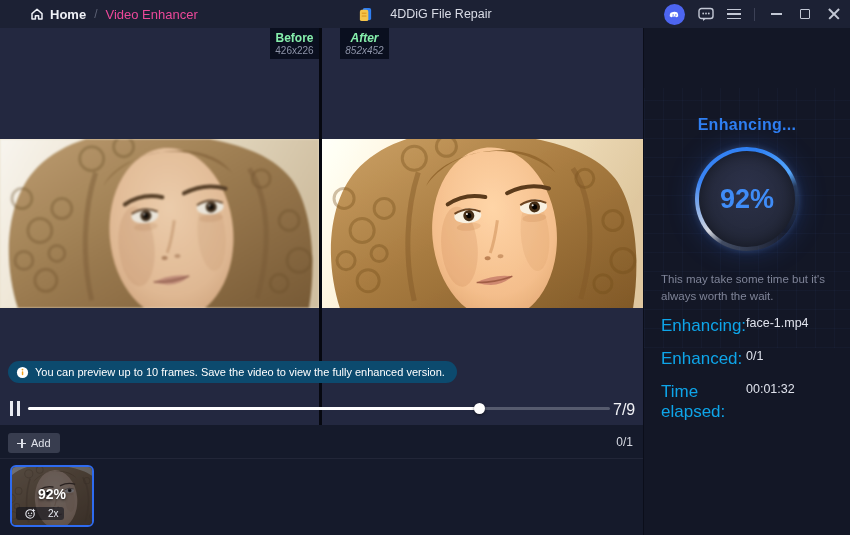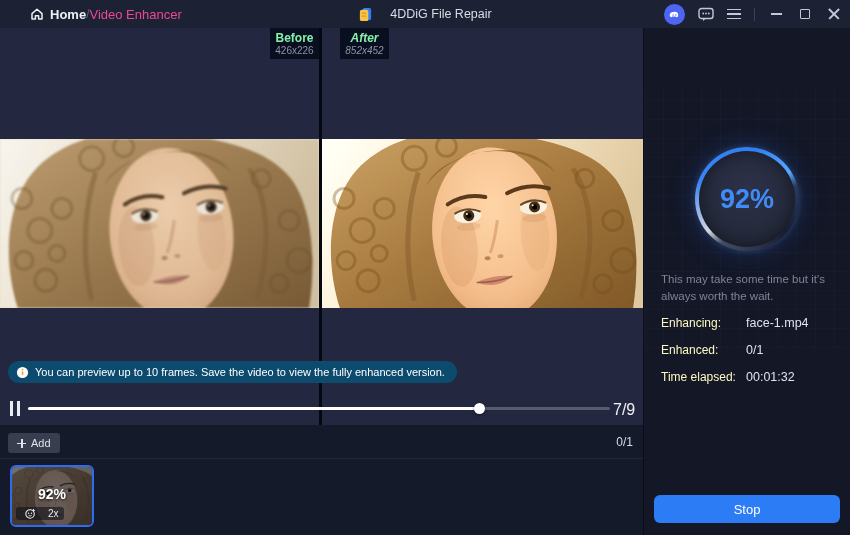--- a/index.html
+++ b/index.html
@@ -3,21 +3,21 @@
 <meta charset="utf-8">
 <style>
   * { margin:0; padding:0; box-sizing:border-box; }
   html,body { width:850px; height:535px; overflow:hidden; background:#10131f;
               font-family:"Liberation Sans", sans-serif; }
   .app { position:relative; width:850px; height:535px; background:#232840; overflow:hidden; }
 
   
   .titlebar { position:absolute; left:0; top:0; width:850px; height:28px; background:#1c2134;
               display:flex; align-items:center; z-index:40; }
-  .crumbs { display:flex; align-items:center; padding-left:30px;text-align:center; }
+  .crumbs { display:flex; align-items:center; gap:8px; padding-left:30px;text-align:center; }
   .home-btn { display:flex; align-items:center; gap:6px; cursor:pointer; }
   .home-label { color:#eef0f6; font-size:13px; font-weight:bold; }
   .crumb-sep { color:#5d6275; font-size:12px; }
   .section-label { color:#ec4899; font-size:13px; }
   .app-title-wrap { position:absolute; left:0; right:0; top:0; height:28px;
                     display:flex; align-items:center; justify-content:center; gap:17px; pointer-events:none; }
   .app-title { color:#d9dce6; font-size:12.5px; }
   .tb-right { position:absolute; right:8px; top:0; height:28px; display:flex; align-items:center; gap:13px; }
   .discord-btn { width:21px; height:21px; border-radius:50%; background:#4d65f0; display:flex;
                  align-items:center; justify-content:center; cursor:pointer; }
@@ -104,21 +104,21 @@
           box-shadow:0 0 28px rgba(45,100,215,.30), 0 0 6px rgba(120,170,255,.25); }
   .ring-inner { position:absolute; left:4px; top:4px; width:96px; height:96px; border-radius:50%;
           background:radial-gradient(circle at 50% 38%, #2c3149 0%, #232839 75%);
           box-shadow:inset 0 0 16px rgba(0,0,0,.45);
           display:flex; align-items:center; justify-content:center; }
   .ring-pct { color:#3f8cf7; font-size:27px; font-weight:bold; }
   .panel-note { position:absolute; left:17px; top:243px; width:178px; color:#7f8498;
                 font-size:11.5px; line-height:1.45; }
   .panel-rows { position:absolute; left:17px; top:288px; width:180px; }
   .panel-row { display:flex; margin-bottom:13px; }
-  .panel-row .lbl { width:85px; color:#fef9c3; font-size:12px; }
+  .panel-row .lbl { width:85px; color:#0ea5e9; font-size:17px; }
   .panel-row .val { color:#dfe2ec; font-size:12.5px; }
   .stop-btn { position:absolute; left:10px; right:10px; top:467px; height:28px; background:#2b7cf5;
               border:none; border-radius:6px; color:#ffffff; font-size:13px;
               font-family:"Liberation Sans", sans-serif; cursor:pointer; }
   .hidden-defs { position:absolute; width:0; height:0; overflow:hidden; }
 </style>
 </head>
 <body>
 
 <svg class="hidden-defs" aria-hidden="true">
@@ -327,35 +327,35 @@
               </svg>
           </span>
           <span class="thumb-scale">2x</span>
         </div>
       </div>
     </div>
   </div>
 
   <div class="rightpanel">
     <div class="grid"></div>
+    <div class="status-title">Enhancing...</div>
     <div class="ring">
       <div class="ring-inner">
         <span class="ring-pct">92%</span>
       </div>
     </div>
     <div class="panel-note">This may take some time but it's always worth the wait.</div>
     <div class="panel-rows">
       <div class="panel-row">
         <span class="lbl">Enhancing:</span>
         <span class="val">face-1.mp4</span>
       </div>
       <div class="panel-row">
         <span class="lbl">Enhanced:</span>
         <span class="val">0/1</span>
       </div>
       <div class="panel-row">
         <span class="lbl">Time elapsed:</span>
         <span class="val">00:01:32</span>
       </div>
     </div>
-    <button class="stop-btn">Stop</button>
   </div>
 </div>
 
 </body></html>

